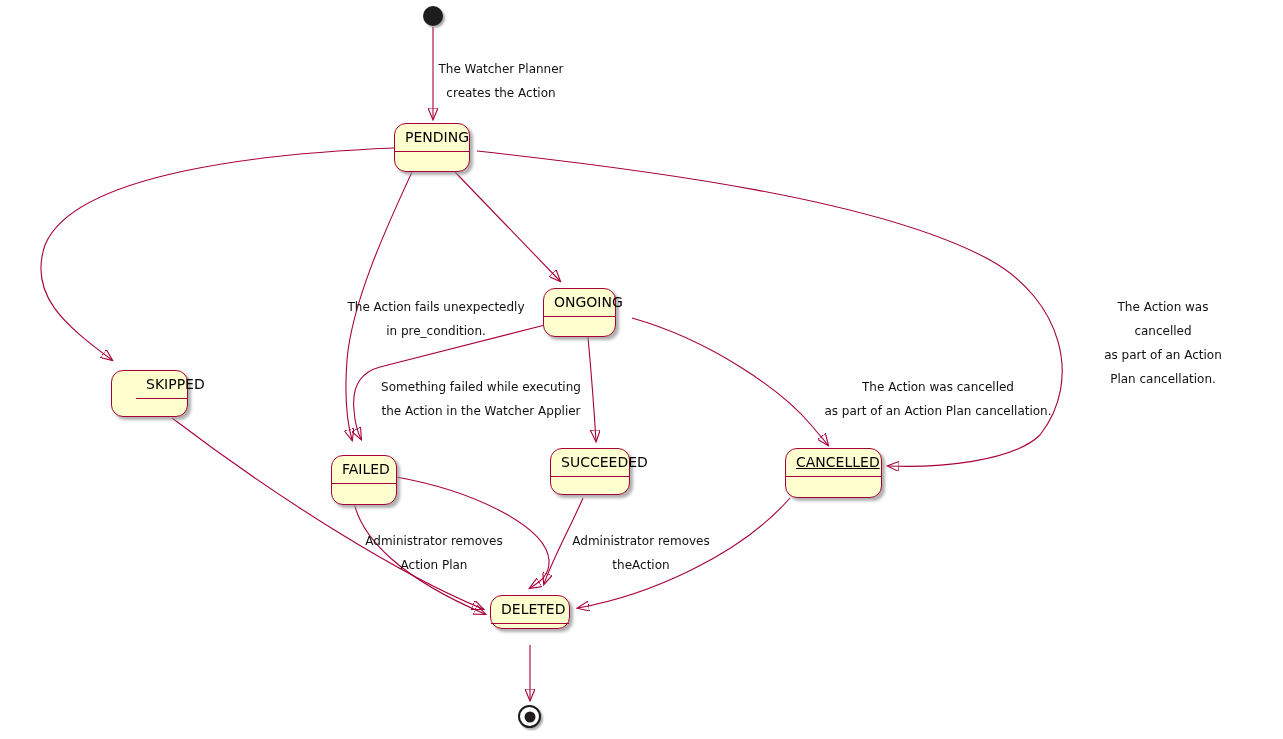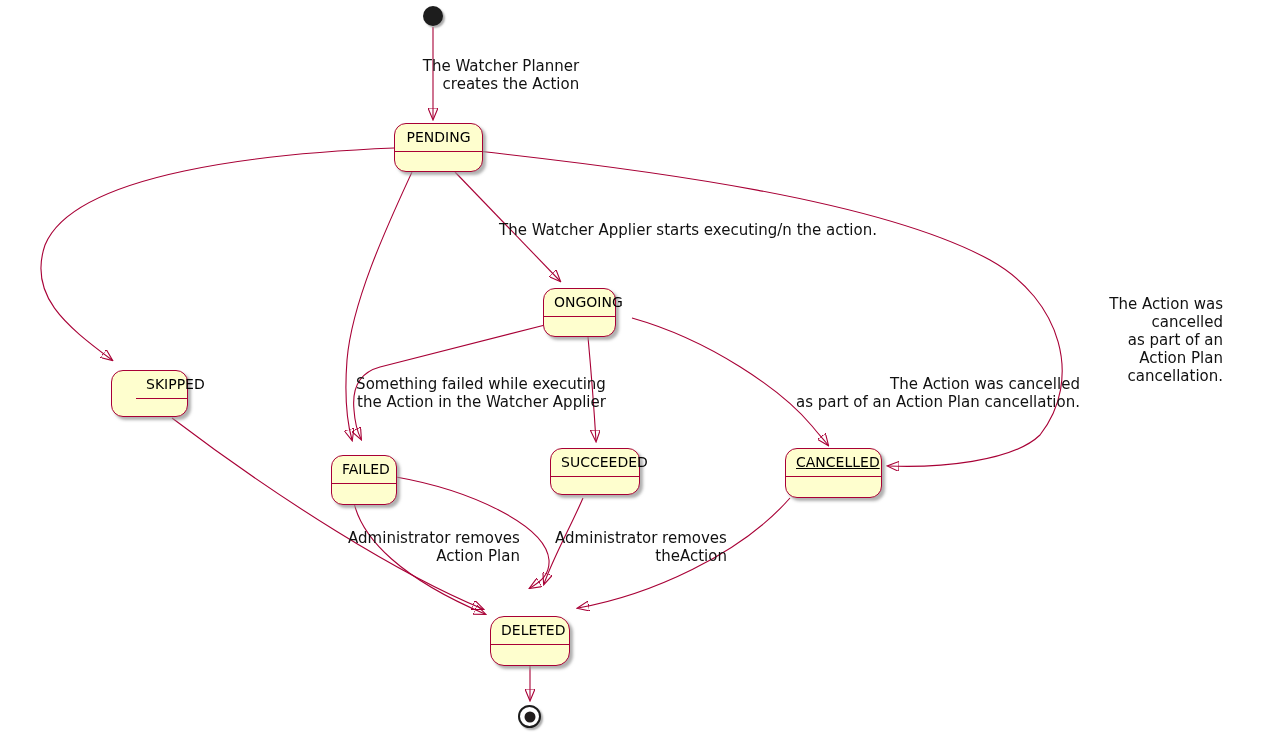--- a/index.html
+++ b/index.html
@@ -28,23 +28,23 @@
     border-bottom:1px solid #A80036;
     padding:0 10px;
     white-space:nowrap;
   }
   .state-body{height:auto;}
 
   .elabel{
     position:absolute;
     transform:translateX(-50%);
     white-space:pre-line;
-    text-align:right;
-    font-size:15px;
-    line-height:18px;
+    text-align:center;
+    font-size:12px;
+    line-height:24px;
     color:#111;
   }
 
   .initial-node{
     position:absolute;left:423px;top:6px;
     width:20px;height:20px;border-radius:50%;
     background:#1d1d1d;
     box-shadow:2px 2px 2px rgba(150,150,150,0.8);
   }
   .final-node{
@@ -56,27 +56,27 @@
     box-shadow:2px 2px 2px rgba(150,150,150,0.8);
   }
   .final-node-dot{
     position:absolute;left:50%;top:50%;
     width:11px;height:11px;border-radius:50%;
     transform:translate(-50%,-50%);
     background:#201c1c;
   }
 
   
-  #st-pending  {left:394px;top:123px;width:89px;height:49px;}
+  #st-pending  {left:394px;top:123px;width:76px;height:49px;}
   #st-skipped  {left:111px;top:370px;width:77px;height:47px;padding-left:24px;}
   #st-ongoing  {left:543px;top:288px;width:73px;height:49px;}
   #st-failed   {left:331px;top:455px;width:66px;height:50px;}
-  #st-succeeded{left:550px;top:448px;width:90px;height:47px;}
+  #st-succeeded{left:550px;top:448px;width:80px;height:47px;}
   #st-cancelled{left:785px;top:448px;width:97px;height:50px;text-decoration:underline;}
-  #st-deleted  {left:490px;top:616px;width:80px;height:50px;border-radius:14px;}
+  #st-deleted  {left:490px;top:595px;width:80px;height:34px;}
 
   
   #lbl-e0 {left:501px; top:57px;}
   #lbl-e1 {left:166px; top:204px;}
   #lbl-e2 {left:688px; top:221px;}
   #lbl-e3 {left:436px; top:295px;}
   #lbl-e4 {left:1163px;top:295px;}
   #lbl-e5 {left:481px; top:375px;}
   #lbl-e6 {left:688px; top:375px;}
   #lbl-e7 {left:938px; top:375px;}
@@ -146,21 +146,22 @@
     <div class="state-title">DELETED</div>
     <div class="state-body"></div>
   </div>
 
   <div class="final-node">
     <div class="final-node-dot"></div>
   </div>
 
   <div class="elabel" id="lbl-e0">The Watcher Planner
 creates the Action</div>
-  <div class="elabel" id="lbl-e2">The Watcher Applier starts executing/n the action.</div>
+  <div class="elabel" id="lbl-e3">The Action fails unexpectedly
+in pre_condition.</div>
   <div class="elabel" id="lbl-e4">The Action was cancelled
 as part of an Action Plan cancellation.</div>
   <div class="elabel" id="lbl-e5">Something failed while executing
 the Action in the Watcher Applier</div>
   <div class="elabel" id="lbl-e7">The Action was cancelled
 as part of an Action Plan cancellation.</div>
   <div class="elabel" id="lbl-e9">Administrator removes
 Action Plan</div>
   <div class="elabel" id="lbl-e11">Administrator removes
 theAction</div>

